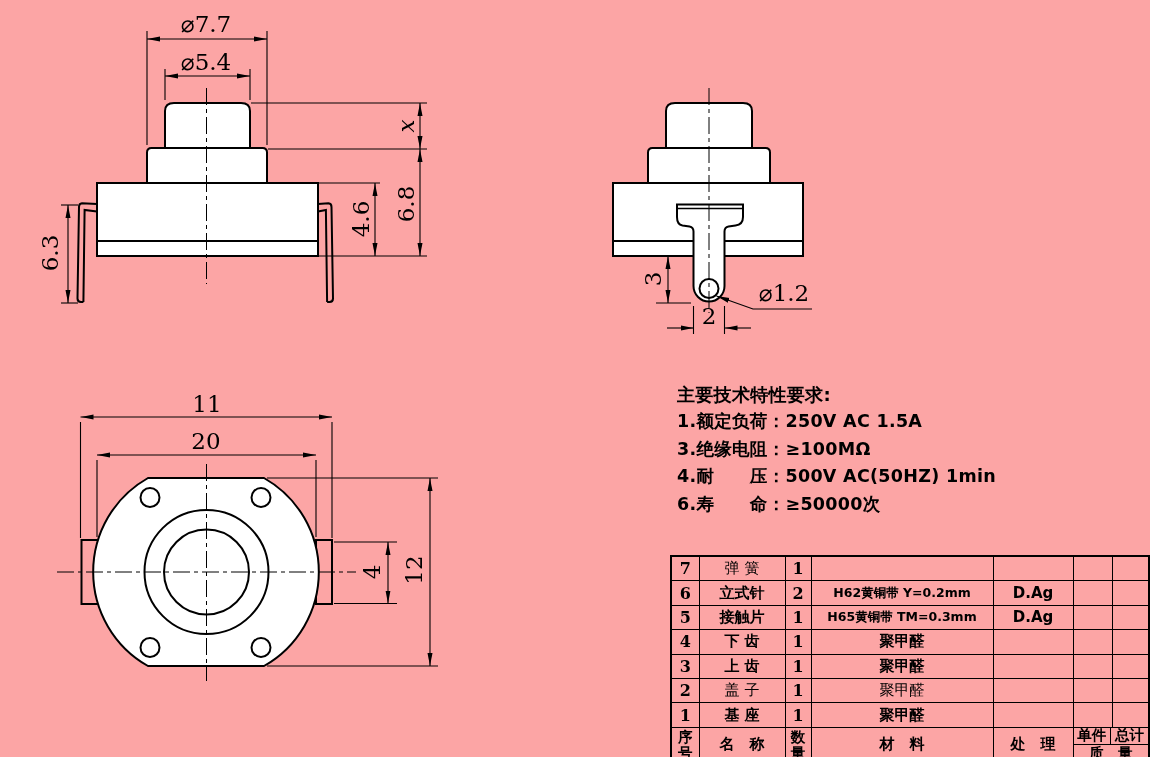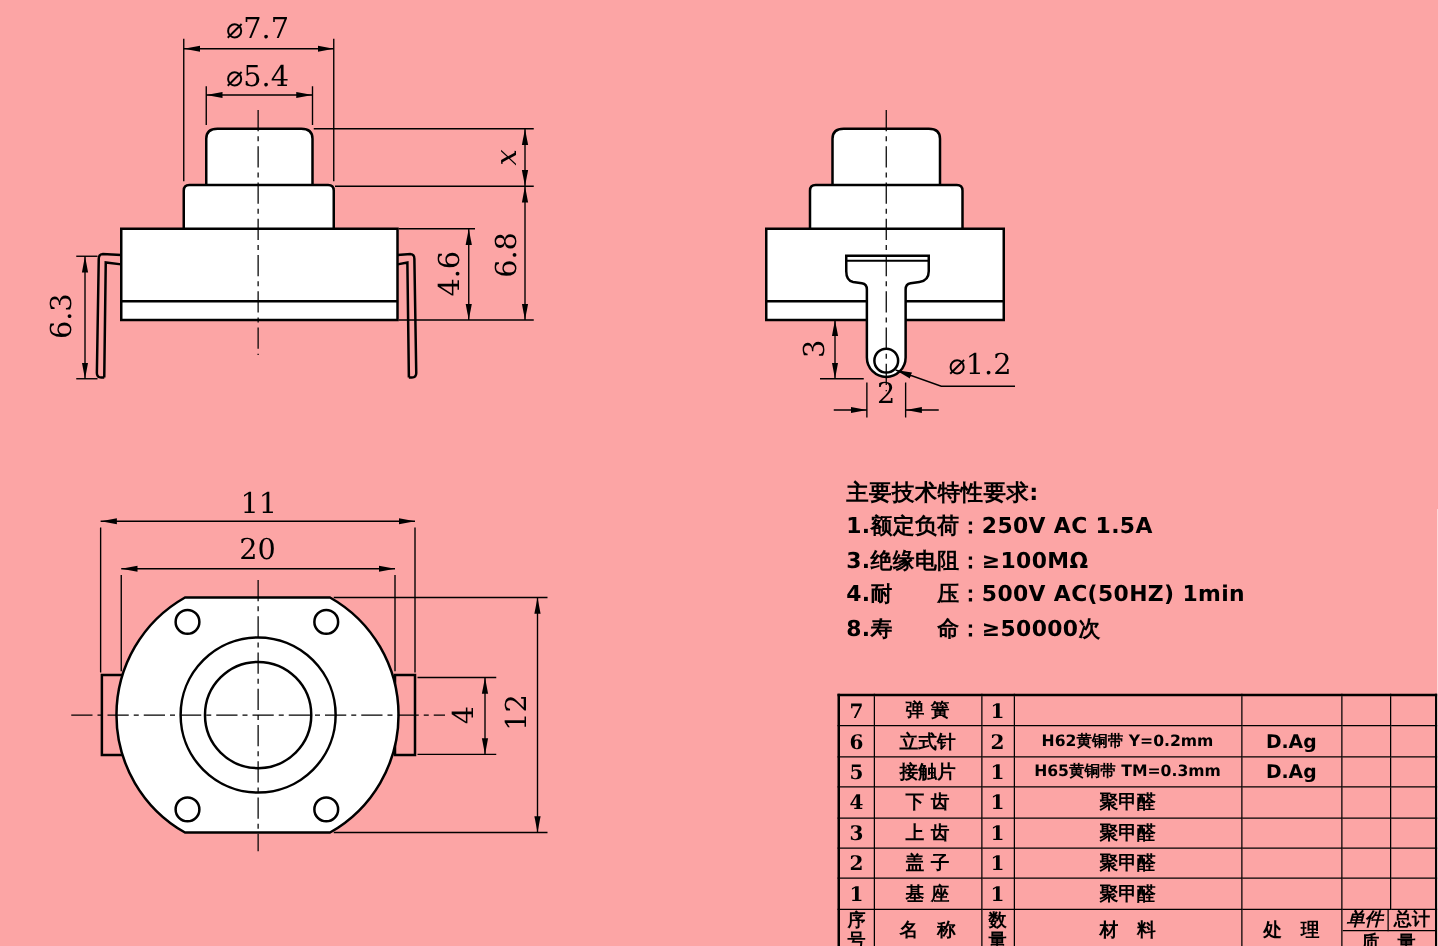--- a/index.html
+++ b/index.html
@@ -17,27 +17,27 @@
          font-weight:bold;font-size:17.5px;line-height:27.4px;letter-spacing:.3px;margin-top:20px;}
   #specs .t{font-size:18px;}
   
   #bom{position:absolute;left:670px;top:555px;width:478px;border-collapse:collapse;
        table-layout:fixed;font-family:"DejaVu Sans","Liberation Sans",sans-serif;}
   #bom td{border:1.6px solid #000;height:23.4px;padding:0 2px;text-align:center;
           font-size:15px;font-weight:bold;overflow:hidden;white-space:nowrap;}
   #bom{border:2.2px solid #000;}
   #bom td.num{font-family:"DejaVu Serif",serif;font-size:16px;}
   #bom td.sm{font-size:12.5px;letter-spacing:0;text-align:center;}
-  #bom td.light{font-weight:bold;}
+  #bom td.light{font-weight:normal;}
   #bom td.wrap{white-space:normal;line-height:16px;font-size:14.5px;padding:0;}
   #bom tr.hdr td{height:34.5px;}
   .wcell{display:grid;grid-template-columns:37.5px 1fr;grid-template-rows:17px 17.5px;
          width:100%;height:34.5px;}
   .wcell span{display:flex;align-items:center;justify-content:center;font-size:14.5px;font-weight:bold;}
-  .wcell .wu{border-right:1.6px solid #000;border-bottom:1.6px solid #000;font-style:italic;}
+  .wcell .wu{border-right:1.6px solid #000;border-bottom:1.6px solid #000;}
   .wcell .wt{border-bottom:1.6px solid #000;text-align:right;}
   .wcell .wm{grid-column:1 / span 2;}
 </style>
 </head>
 <body>
 
 <div id="canvas">
 
   <svg id="drawing" width="1150" height="757" viewBox="0 0 1150 757">
     <defs>
@@ -154,21 +154,21 @@
   <span class="dim-label" style="left:207px;top:404px">11</span>
   <span class="dim-label" style="left:206px;top:441px">20</span>
   <span class="dim-label rot" style="left:372px;top:572px">4</span>
   <span class="dim-label rot" style="left:414px;top:570px">12</span>
 
   <div id="specs">
     <div class="t">主要技术特性要求:</div>
     <div>1.额定负荷：250V AC 1.5A</div>
     <div>3.绝缘电阻：≥100MΩ</div>
     <div>4.耐　　压：500V AC(50HZ) 1min</div>
-    <div>8.寿　　命：≥50000次</div>
+    <div>6.寿　　命：≥50000次</div>
   </div>
 
   <table id="bom">
     <colgroup>
       <col style="width:28px">
         <col style="width:86px">
         <col style="width:26px">
       <col style="width:182px">
         <col style="width:80px">
         <col style="width:39px">

